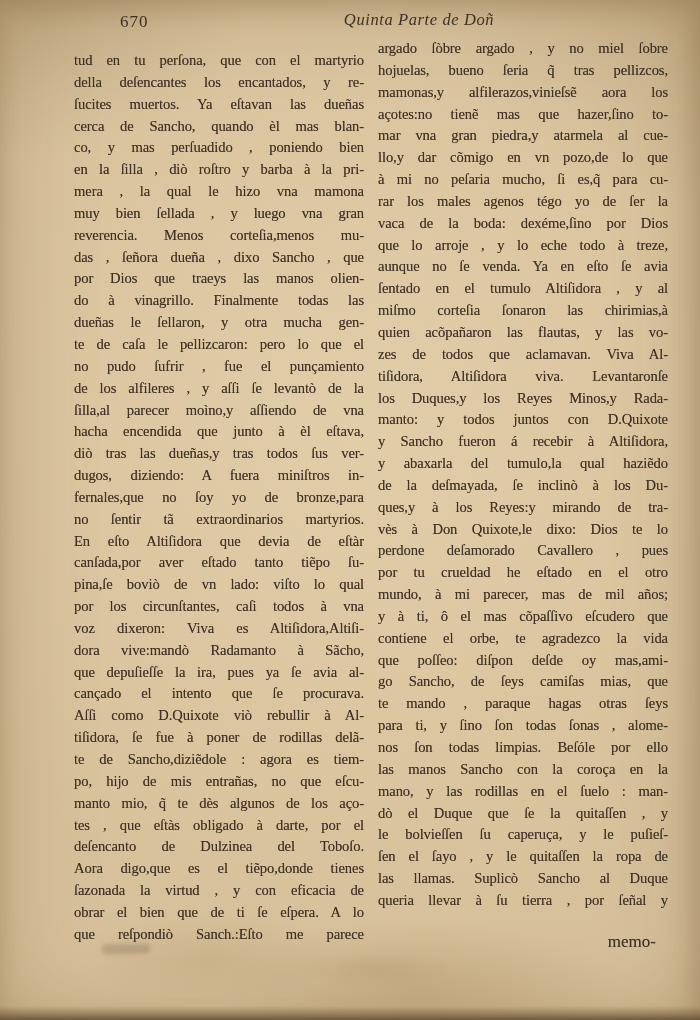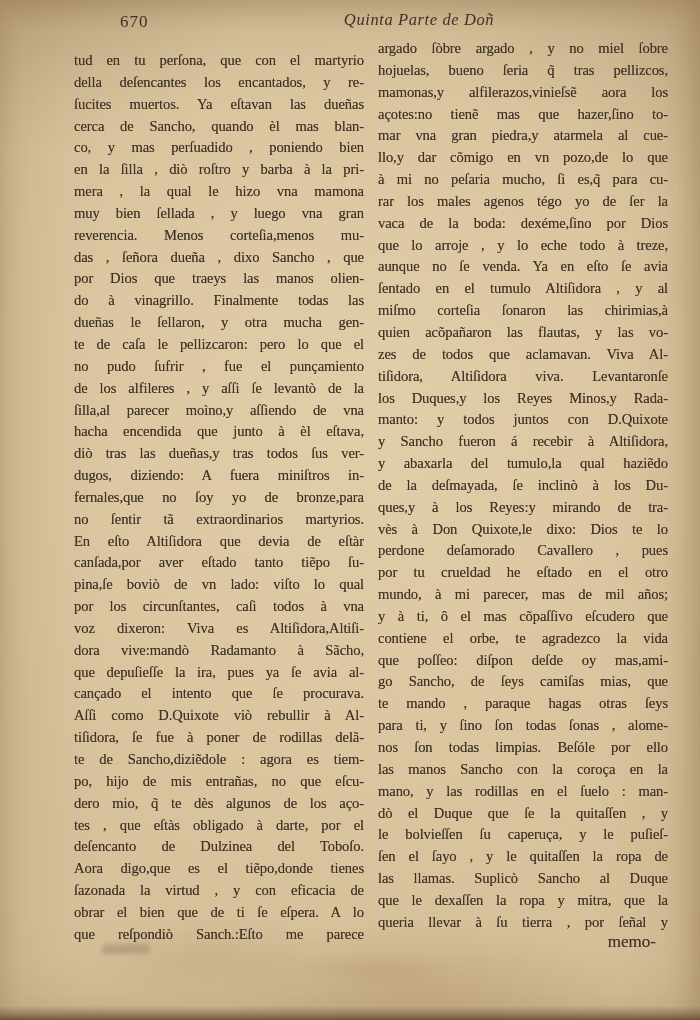--- a/index.html
+++ b/index.html
@@ -99,21 +99,21 @@
       <div class="line">pina,ſe boviò de vn lado: viſto lo qual</div>
       <div class="line">por los circunſtantes, caſi todos à vna</div>
       <div class="line">voz dixeron: Viva es Altiſidora,Altiſi-</div>
       <div class="line">dora vive:mandò Radamanto à Sãcho,</div>
       <div class="line">que depuſieſſe la ira, pues ya ſe avia al-</div>
       <div class="line">cançado el intento que ſe procurava.</div>
       <div class="line">Aſſi como D.Quixote viò rebullir à Al-</div>
       <div class="line">tiſidora, ſe fue à poner de rodillas delã-</div>
       <div class="line">te de Sancho,diziẽdole : agora es tiem-</div>
       <div class="line">po, hijo de mis entrañas, no que eſcu-</div>
-      <div class="line">dero mio, q̃ te dès algunos de los aço-</div>
+      <div class="line">manto mio, q̃ te dès algunos de los aço-</div>
       <div class="line">tes , que eſtàs obligado à darte, por el</div>
       <div class="line">deſencanto de Dulzinea del Toboſo.</div>
       <div class="line">Aora digo,que es el tiẽpo,donde tienes</div>
       <div class="line">ſazonada la virtud , y con eficacia de</div>
       <div class="line">obrar el bien que de ti ſe eſpera. A lo</div>
       <div class="line">que reſpondiò Sanch.:Eſto me parece</div>
     </div>
 
   <div class="col col-right">
       <div class="line">argado ſòbre argado , y no miel ſobre</div>
@@ -148,21 +148,20 @@
       <div class="line">go Sancho, de ſeys camiſas mias, que</div>
       <div class="line">te mando , paraque hagas otras ſeys</div>
       <div class="line">para ti, y ſino ſon todas ſonas , alome-</div>
       <div class="line">nos ſon todas limpias. Beſóle por ello</div>
       <div class="line">las manos Sancho con la coroça en la</div>
       <div class="line">mano, y las rodillas en el ſuelo : man-</div>
       <div class="line">dò el Duque que ſe la quitaſſen , y</div>
       <div class="line">le bolvieſſen ſu caperuça, y le puſieſ-</div>
       <div class="line">ſen el ſayo , y le quitaſſen la ropa de</div>
       <div class="line">las llamas. Suplicò Sancho al Duque</div>
-      <div class="line">que le dexaſſen la ropa y mitra, que la</div>
       <div class="line">queria llevar à ſu tierra , por ſeñal y</div>
     </div>
 
   <div class="catchword">memo-</div>
 
   <div class="smudge"></div>
   <div class="stain-a"></div>
   <div class="edge-bottom"></div>
 
 </div>

